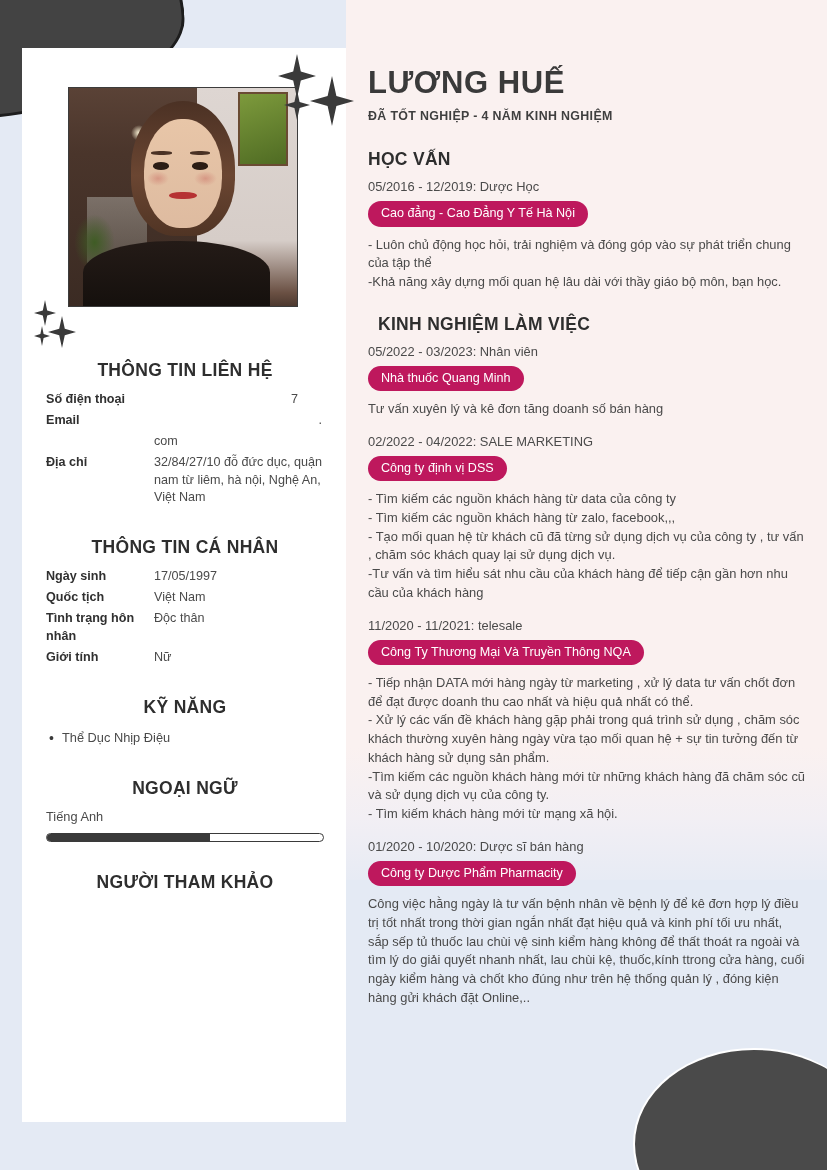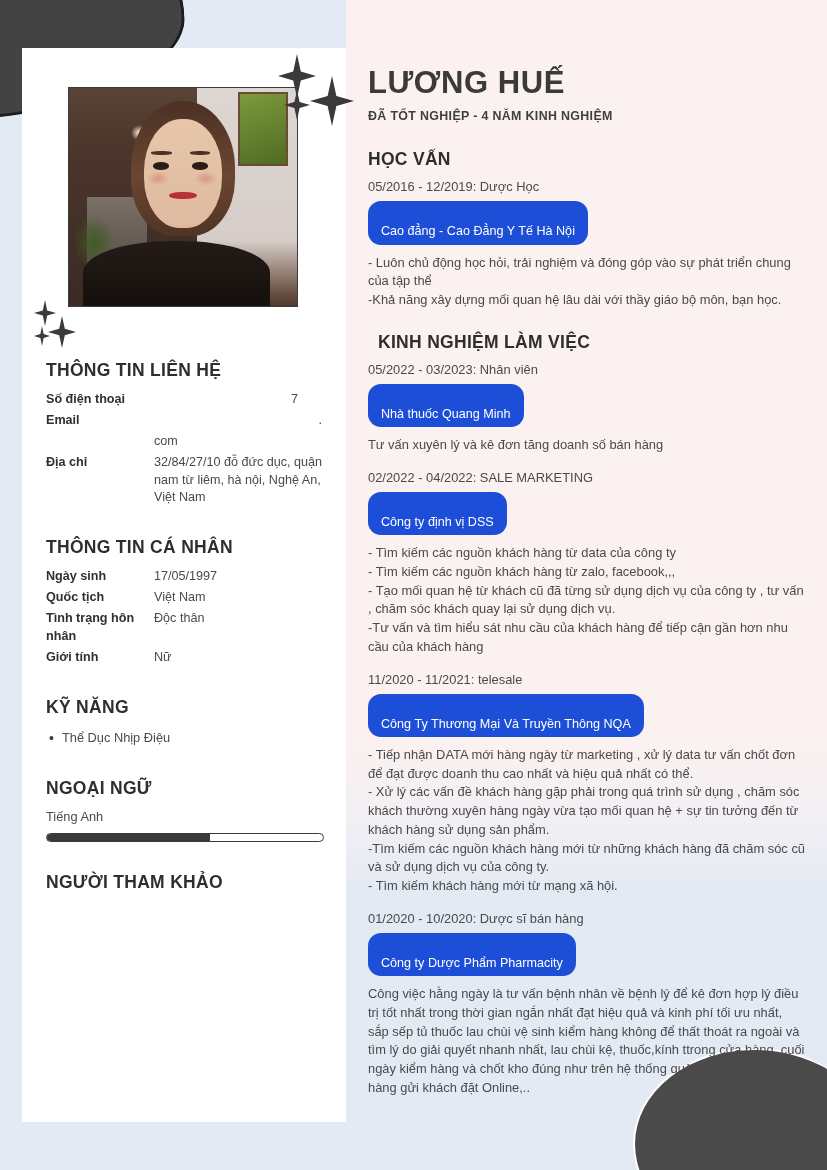--- a/index.html
+++ b/index.html
@@ -153,20 +153,21 @@
     left: 24px;
     top: 312px;
     width: 278px;
   }
   .sec-title {
     font-size: 17.5px;
     font-weight: bold;
     color: #2e2e2e;
     letter-spacing: .3px;
     margin: 0 0 10px 0;
+    text-align: center;
   }
   .sec-title.spaced { margin-top: 30px; }
 
   .kv-row {
     display: flex;
     align-items: flex-start;
     margin-bottom: 3px;
   }
   .kv-key {
     width: 108px;
@@ -279,24 +280,24 @@
   }
   .r-sec-title.tight { margin-top: 22px; margin-left: 10px; }
 
   .job-date {
     font-size: 12.9px;
     color: #4a4a4a;
     margin: 0 0 7px 0;
   }
   .pill {
     display: inline-block;
-    background: #1d4ed8;
+    background: #be185d;
     color: #ffffff;
     font-size: 12.6px;
-    padding: 23px 13px 6px 13px;
+    padding: 5px 13px 6px 13px;
     border-radius: 13px;
     margin: 0 0 9px 0;
     line-height: 1.15;
   }
   .job-desc {
     font-size: 12.9px;
     color: #4a4a4a;
     line-height: 1.45;
     margin: 0 0 15px 0;
     white-space: pre-line;

